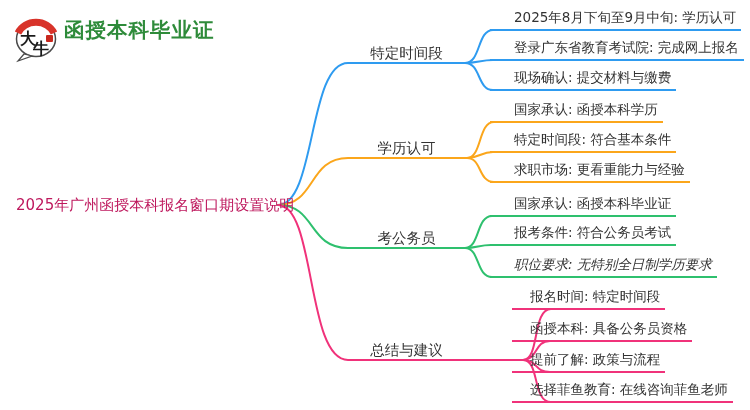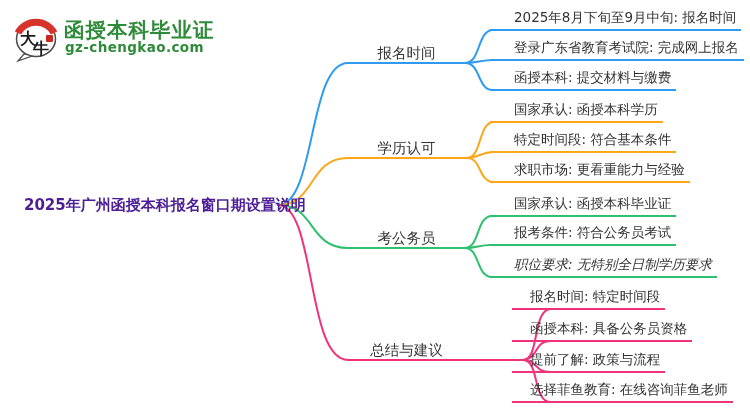--- a/index.html
+++ b/index.html
@@ -17,22 +17,22 @@
     position:absolute;left:52px;top:3px;
     font-size:20.5px;font-weight:bold;color:#2E8B3A;white-space:nowrap;letter-spacing:1px;
   }
   .logo-subtitle{
     position:absolute;left:53px;top:26px;
     font-size:13.5px;font-weight:bold;color:#2E8B3A;white-space:nowrap;letter-spacing:.4px;
   }
 
   
   .root-label{
-    position:absolute;left:24px;top:196px;
-    font-size:15px;color:#4c1d95;white-space:nowrap;font-weight:bold;
+    position:absolute;left:16px;top:196px;
+    font-size:15px;color:#be185d;white-space:nowrap;
   }
 
   
   .branch-label{
     position:absolute;left:348px;width:117px;text-align:center;
     font-size:14.5px;color:#333;white-space:nowrap;
   }
   .bl-0{top:44px;} .bl-1{top:139px;} .bl-2{top:229px;} .bl-3{top:341px;}
 
   
@@ -78,33 +78,32 @@
 <div class="logo">
   <svg width="50" height="50" viewBox="0 0 50 50">
     <ellipse cx="24" cy="26" rx="19.5" ry="17.5" fill="#ffffff" stroke="#4a4a4a" stroke-width="1.5"></ellipse>
     <path d="M6,20 A19.5,17.5 0 0 1 42,20" stroke="#D8332A" stroke-width="7" fill="none"></path>
     <path d="M12,41 L6,48 L20,43 Z" fill="#ffffff" stroke="#4a4a4a" stroke-width="1.2"></path>
     <rect x="34" y="22" width="7" height="7" rx="1" fill="#C8281E"></rect>
     <text x="8" y="31" font-size="16" font-weight="bold" fill="#1a1a1a">大</text>
     <text x="21" y="41" font-size="16" font-weight="bold" fill="#1a1a1a">牛</text>
   </svg>
   <div class="logo-title">函授本科毕业证</div>
-  <div class="logo-subtitle">gz-chengkao.com</div>
 </div>
 
 <div class="root-label">2025年广州函授本科报名窗口期设置说明</div>
 
-<div class="branch-label bl-0">报名时间</div>
+<div class="branch-label bl-0">特定时间段</div>
 <div class="branch-label bl-1">学历认可</div>
 <div class="branch-label bl-2">考公务员</div>
 <div class="branch-label bl-3">总结与建议</div>
 
-<div class="leaf l-0" style="--c: #2E9BF0;">2025年8月下旬至9月中旬: 报名时间</div>
+<div class="leaf l-0" style="--c: #2E9BF0;">2025年8月下旬至9月中旬: 学历认可</div>
 <div class="leaf l-1" style="--c: #2E9BF0;">登录广东省教育考试院: 完成网上报名</div>
-<div class="leaf l-2" style="--c: #2E9BF0;">函授本科: 提交材料与缴费</div>
+<div class="leaf l-2" style="--c: #2E9BF0;">现场确认: 提交材料与缴费</div>
 <div class="leaf l-3" style="--c: #FBA61B;">国家承认: 函授本科学历</div>
 <div class="leaf l-4" style="--c: #FBA61B;">特定时间段: 符合基本条件</div>
 <div class="leaf l-5" style="--c: #FBA61B;">求职市场: 更看重能力与经验</div>
 <div class="leaf l-6" style="--c: #2EC06E;">国家承认: 函授本科毕业证</div>
 <div class="leaf l-7" style="--c: #2EC06E;">报考条件: 符合公务员考试</div>
 <div class="leaf l-8" style="--c: #2EC06E;">职位要求: 无特别全日制学历要求</div>
 <div class="leaf pink l-9" style="--c: #F0327A;">报名时间: 特定时间段</div>
 <div class="leaf pink l-10" style="--c: #F0327A;">函授本科: 具备公务员资格</div>
 <div class="leaf pink l-11" style="--c: #F0327A;">提前了解: 政策与流程</div>
 <div class="leaf pink l-12" style="--c: #F0327A;">选择菲鱼教育: 在线咨询菲鱼老师</div>

